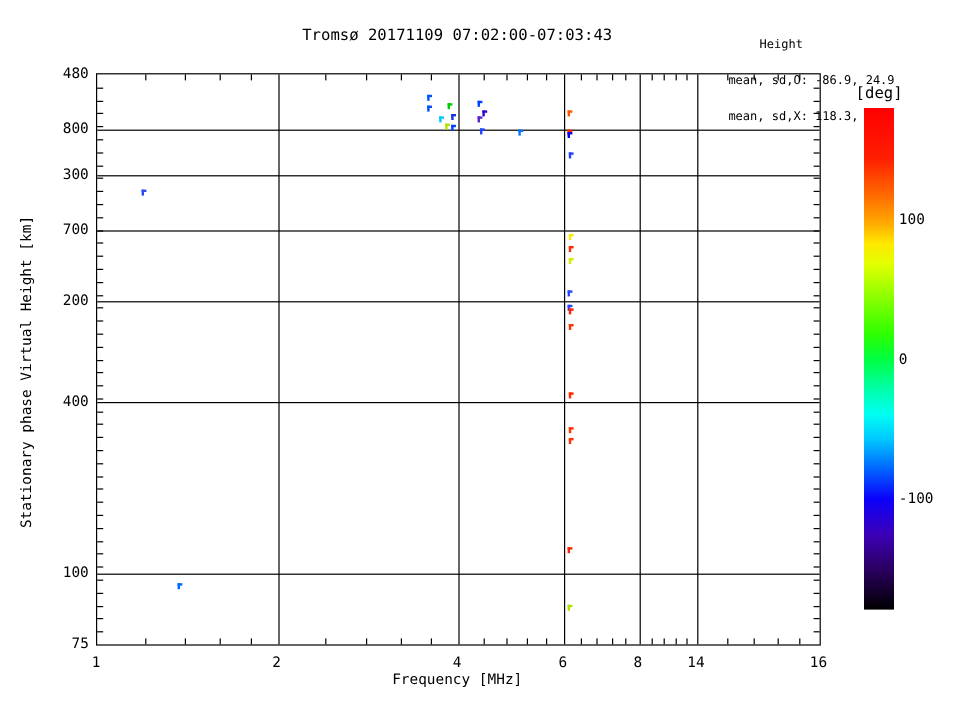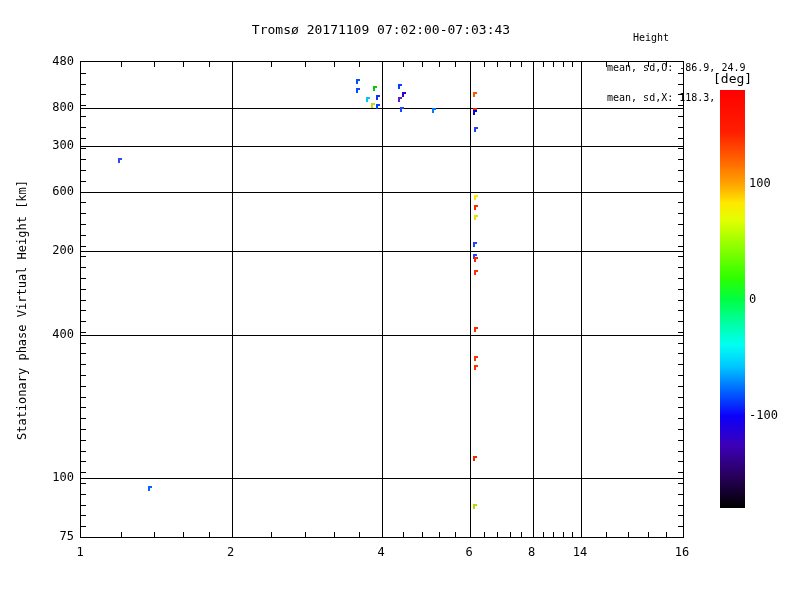--- a/index.html
+++ b/index.html
@@ -229,27 +229,28 @@
       <div class="xticklabel" style="left: 361px;">4</div>
       <div class="xticklabel" style="left: 449.037px;">6</div>
       <div class="xticklabel" style="left: 511.5px;">8</div>
       <div class="xticklabel" style="left: 559.95px;">14</div>
       <div class="xticklabel" style="left: 662px;">16</div>
     </div>
   <div id="yticklabels">
       <div class="yticklabel" style="top: 55px;">480</div>
       <div class="yticklabel" style="top: 101.032px;">800</div>
       <div class="yticklabel" style="top: 138.643px;">300</div>
-      <div class="yticklabel" style="top: 184.676px;">600</div>
+      <div class="yticklabel" style="top: 184.676px;">700</div>
       <div class="yticklabel" style="top: 244.022px;">200</div>
       <div class="yticklabel" style="top: 327.665px;">400</div>
       <div class="yticklabel" style="top: 470.654px;">100</div>
       <div class="yticklabel" style="top: 530px;">75</div>
     </div>
 
+  <div class="xlabel">Frequency [MHz]</div>
 
   <div class="colorbar" id="colorbar" style="background: linear-gradient(rgb(254, 0, 0) 0%, rgb(255, 30, 0) 10%, rgb(255, 102, 0) 17%, rgb(255, 170, 0) 23%, rgb(255, 232, 0) 27%, rgb(228, 255, 0) 31%, rgb(136, 255, 0) 38%, rgb(46, 255, 0) 45%, rgb(0, 255, 64) 50%, rgb(0, 255, 168) 56%, rgb(0, 255, 242) 61%, rgb(0, 200, 255) 66%, rgb(0, 100, 255) 72%, rgb(12, 0, 250) 78%, rgb(60, 0, 184) 85%, rgb(42, 0, 96) 92%, rgb(0, 0, 0) 100%);"></div>
   <div class="cb-label">[deg]</div>
   <div id="cbticks">
       <div class="cb-tick" style="top: 176.889px;">100</div>
       <div class="cb-tick" style="top: 293px;">0</div>
       <div class="cb-tick" style="top: 409.111px;">-100</div>
     </div>
 </div>
 

